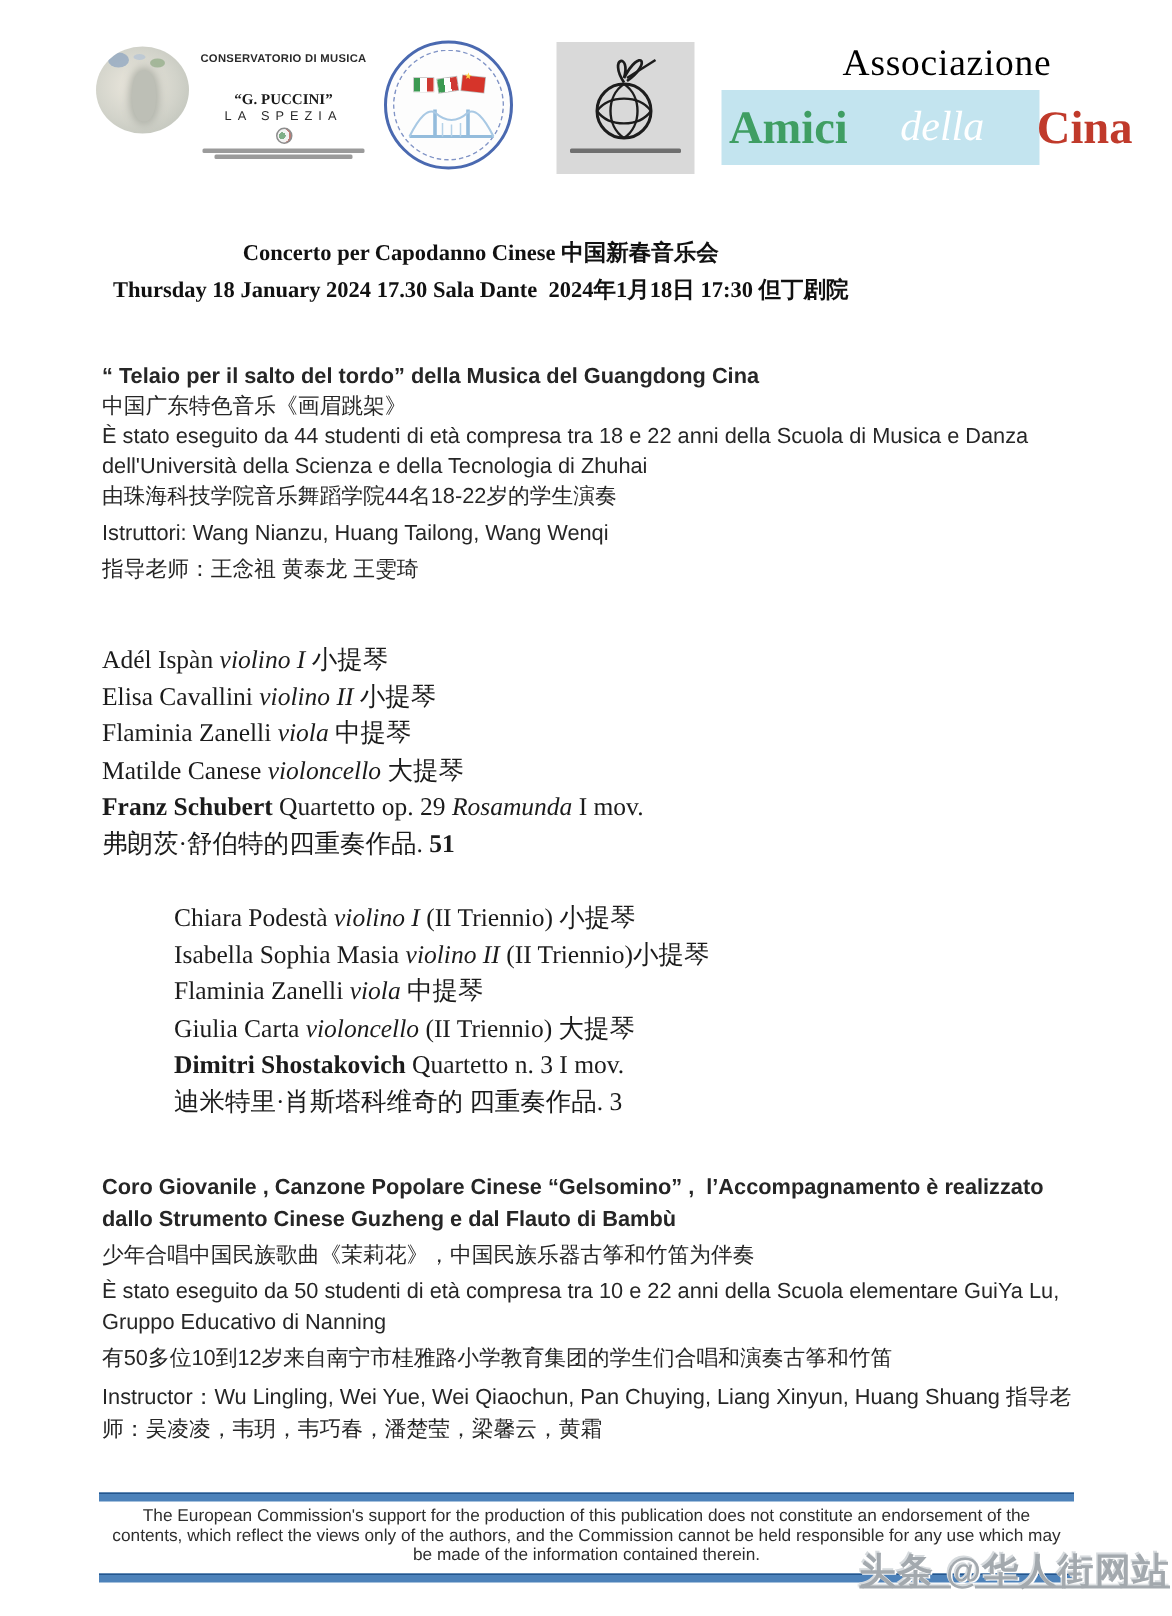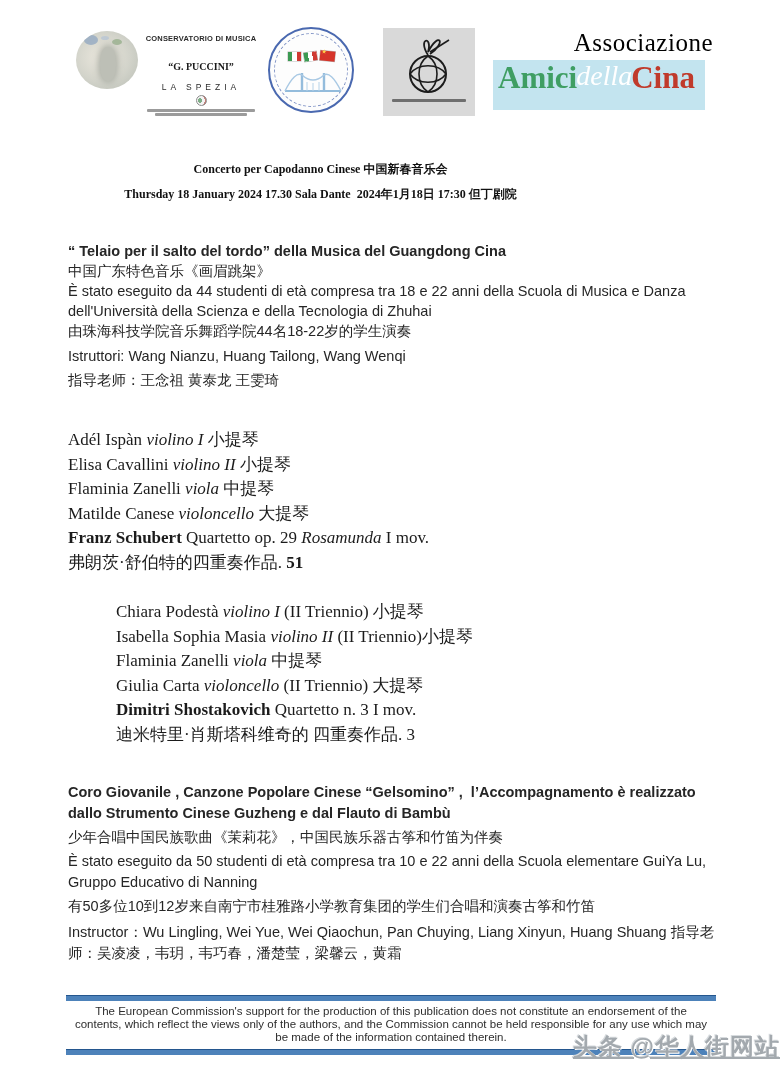--- a/index.html
+++ b/index.html
@@ -5,36 +5,36 @@
   * { margin:0; padding:0; box-sizing:border-box; }
   html,body { background:#ffffff; }
   body {
     width:781px; height:1077px; position:relative; overflow:hidden;
     font-family:"Liberation Sans", sans-serif; color:#1c1c1c;
   }
   .b { font-weight:bold; }
   .i { font-style:italic; }
 
   
-  .logos { position:absolute; top:27px; left:12px; width:726px; height:95px; }
+  .logos { position:absolute; top:27px; left:0; width:726px; height:95px; }
 
   .logo-cons { position:absolute; left:64px; top:4px; width:182px; display:flex; gap:7px; }
   .cons-oval {
     width:62px; height:58px; border-radius:50%;
     background:radial-gradient(ellipse at 42% 45%, #ece8de 0%, #d2d3ca 55%, #b7bcb3 100%);
     position:relative; overflow:hidden; flex:0 0 auto;
   }
   .cons-oval::before { content:""; position:absolute; left:8px; top:4px; width:14px; height:10px;
     border-radius:50%; background:#8ba3c0; opacity:.7; box-shadow:26px 2px 0 -2px #8faa84, 14px -2px 0 -3px #b4c4d6; }
   .cons-oval::after { content:""; position:absolute; left:24px; top:16px; width:16px; height:34px;
     border-radius:45%; background:#bdbfb6; box-shadow:0 0 6px 2px #aeb1a8; }
   .cons-text { width:112px; text-align:center; padding-top:3px; }
   .cons-l1 { font-size:7.5px; font-weight:bold; letter-spacing:.2px; color:#2a2a2a; white-space:nowrap; }
   .cons-l2 { font-family:"Liberation Serif", serif; font-size:10px; font-weight:bold; color:#1a1a1a; margin-top:18px; white-space:nowrap; }
-  .cons-l3 { font-size:8.5px; letter-spacing:4px; color:#2a2a2a; margin-top:10px; }
+  .cons-l3 { font-size:8.5px; letter-spacing:4px; color:#2a2a2a; margin-top:0; }
   .cons-emblem { width:11px; height:11px; border-radius:50%; border:1px solid #8c8c8c; margin:3px auto 3px auto;
     background:radial-gradient(circle at 35% 50%, #7fae87 0 30%, #f3f3f3 31% 64%, #c47b74 65% 100%); }
   .micro-bar { height:2.5px; background:#9b9b9b; border-radius:1px; margin:1.5px 2px; }
   .micro-bar.short { margin:1.5px 10px; }
 
   .logo-badge { position:absolute; left:256px; top:0; width:86px; height:86px; border-radius:50%;
     border:2px solid #4a69b0; background:#fdfdfd; }
   .badge-rim { position:absolute; inset:4px; border-radius:50%; border:1.5px dashed #8194c6; }
   .badge-flags { position:absolute; left:0; right:0; top:22px; display:flex; justify-content:center; align-items:center; gap:3px; }
   .flag-it { width:13px; height:9px; background:linear-gradient(90deg,#3c9a52 0 33%,#ffffff 33% 66%,#cf3a33 66% 100%); box-shadow:0 0 0 .5px #bbb; }
@@ -44,28 +44,28 @@
   .badge-bridge { position:absolute; left:13px; top:36px; }
 
   .logo-globe { position:absolute; left:371px; top:1px; width:92px; height:88px; background:#d9d9d9;
     display:flex; flex-direction:column; align-items:center; justify-content:flex-start; padding-top:6px; }
   .globe-caption { width:74px; height:3px; background:#6f6f6f; margin-top:3px; border-radius:1px; }
 
   .logo-amici { position:absolute; left:481px; top:0; width:232px; height:88px; }
   .amici-top { position:absolute; right:12px; top:2px; font-family:"Liberation Serif", serif;
     font-size:25px; color:#000000; letter-spacing:.5px; }
   .amici-box { position:absolute; left:0; top:33px; width:212px; height:50px; background:#c3e4ef;
-    display:flex; align-items:flex-start; padding-left:5px; font-family:"Liberation Serif", serif; }
+    display:flex; align-items:center; padding-left:5px; font-family:"Liberation Serif", serif;gap:36px; }
   .amici-w1 { font-weight:bold; font-size:31px; }
   .amici-w2 { font-style:italic; font-size:28px; color:#ffffff; margin:0 -1px; }
   .amici-w3 { font-weight:bold; font-size:31px; }
 
   
   .title-block { position:absolute; top:157px; left:0; width:641px; text-align:center;
-    font-family:"Liberation Serif", serif; font-weight:bold; font-size:12px; line-height:25px; color:#111; }
+    font-family:"Liberation Serif", serif; font-weight:bold; font-size:15px; line-height:25px; color:#111; }
 
   
   .section { position:absolute; left:68px; width:655px; }
   .sans-sec { font-size:14.5px; line-height:20px; color:#262626; }
   .serif-sec { font-family:"Liberation Serif", serif; font-size:17px; line-height:24.5px; color:#1b1b1b; }
   #section-program1 { top:241px; }
   #section-quartet1 { top:428px; }
   #section-quartet2 { top:600px;margin-left:48px; }
   #section-choir { top:782px; line-height:21px; }
   .gap3 { margin-top:3px; } .gap4 { margin-top:4px; } .gap5 { margin-top:5px; }

